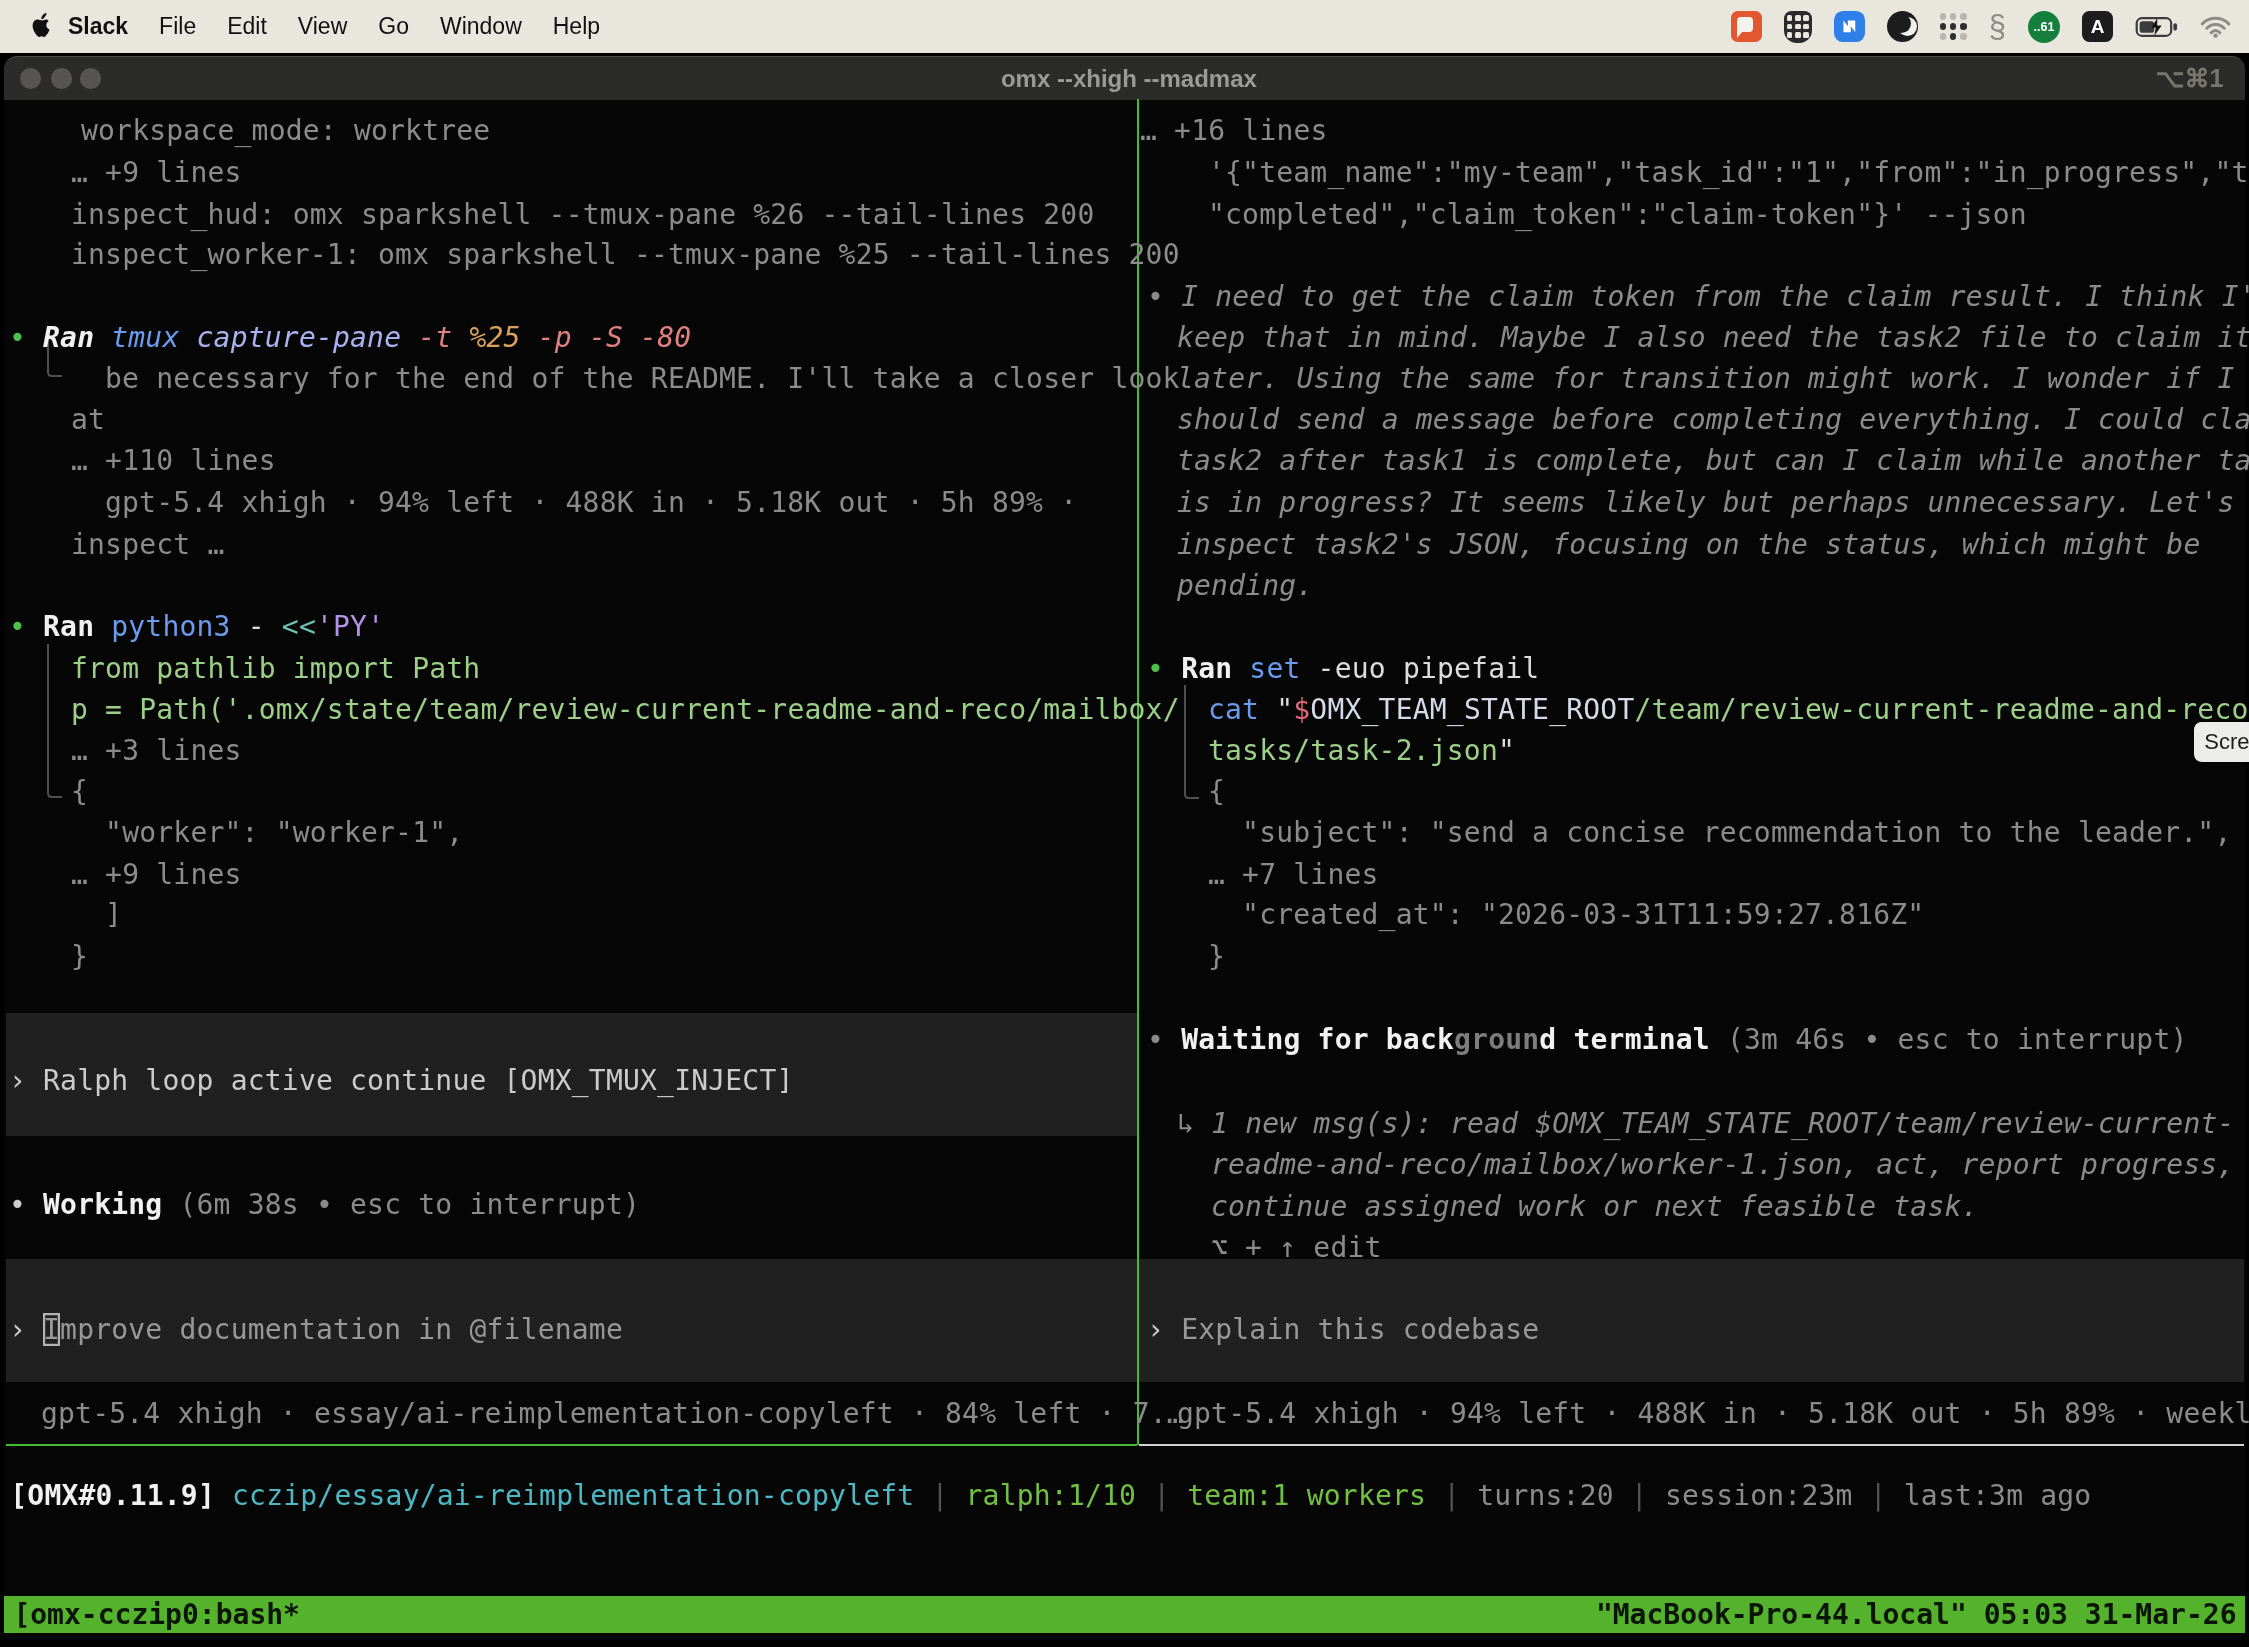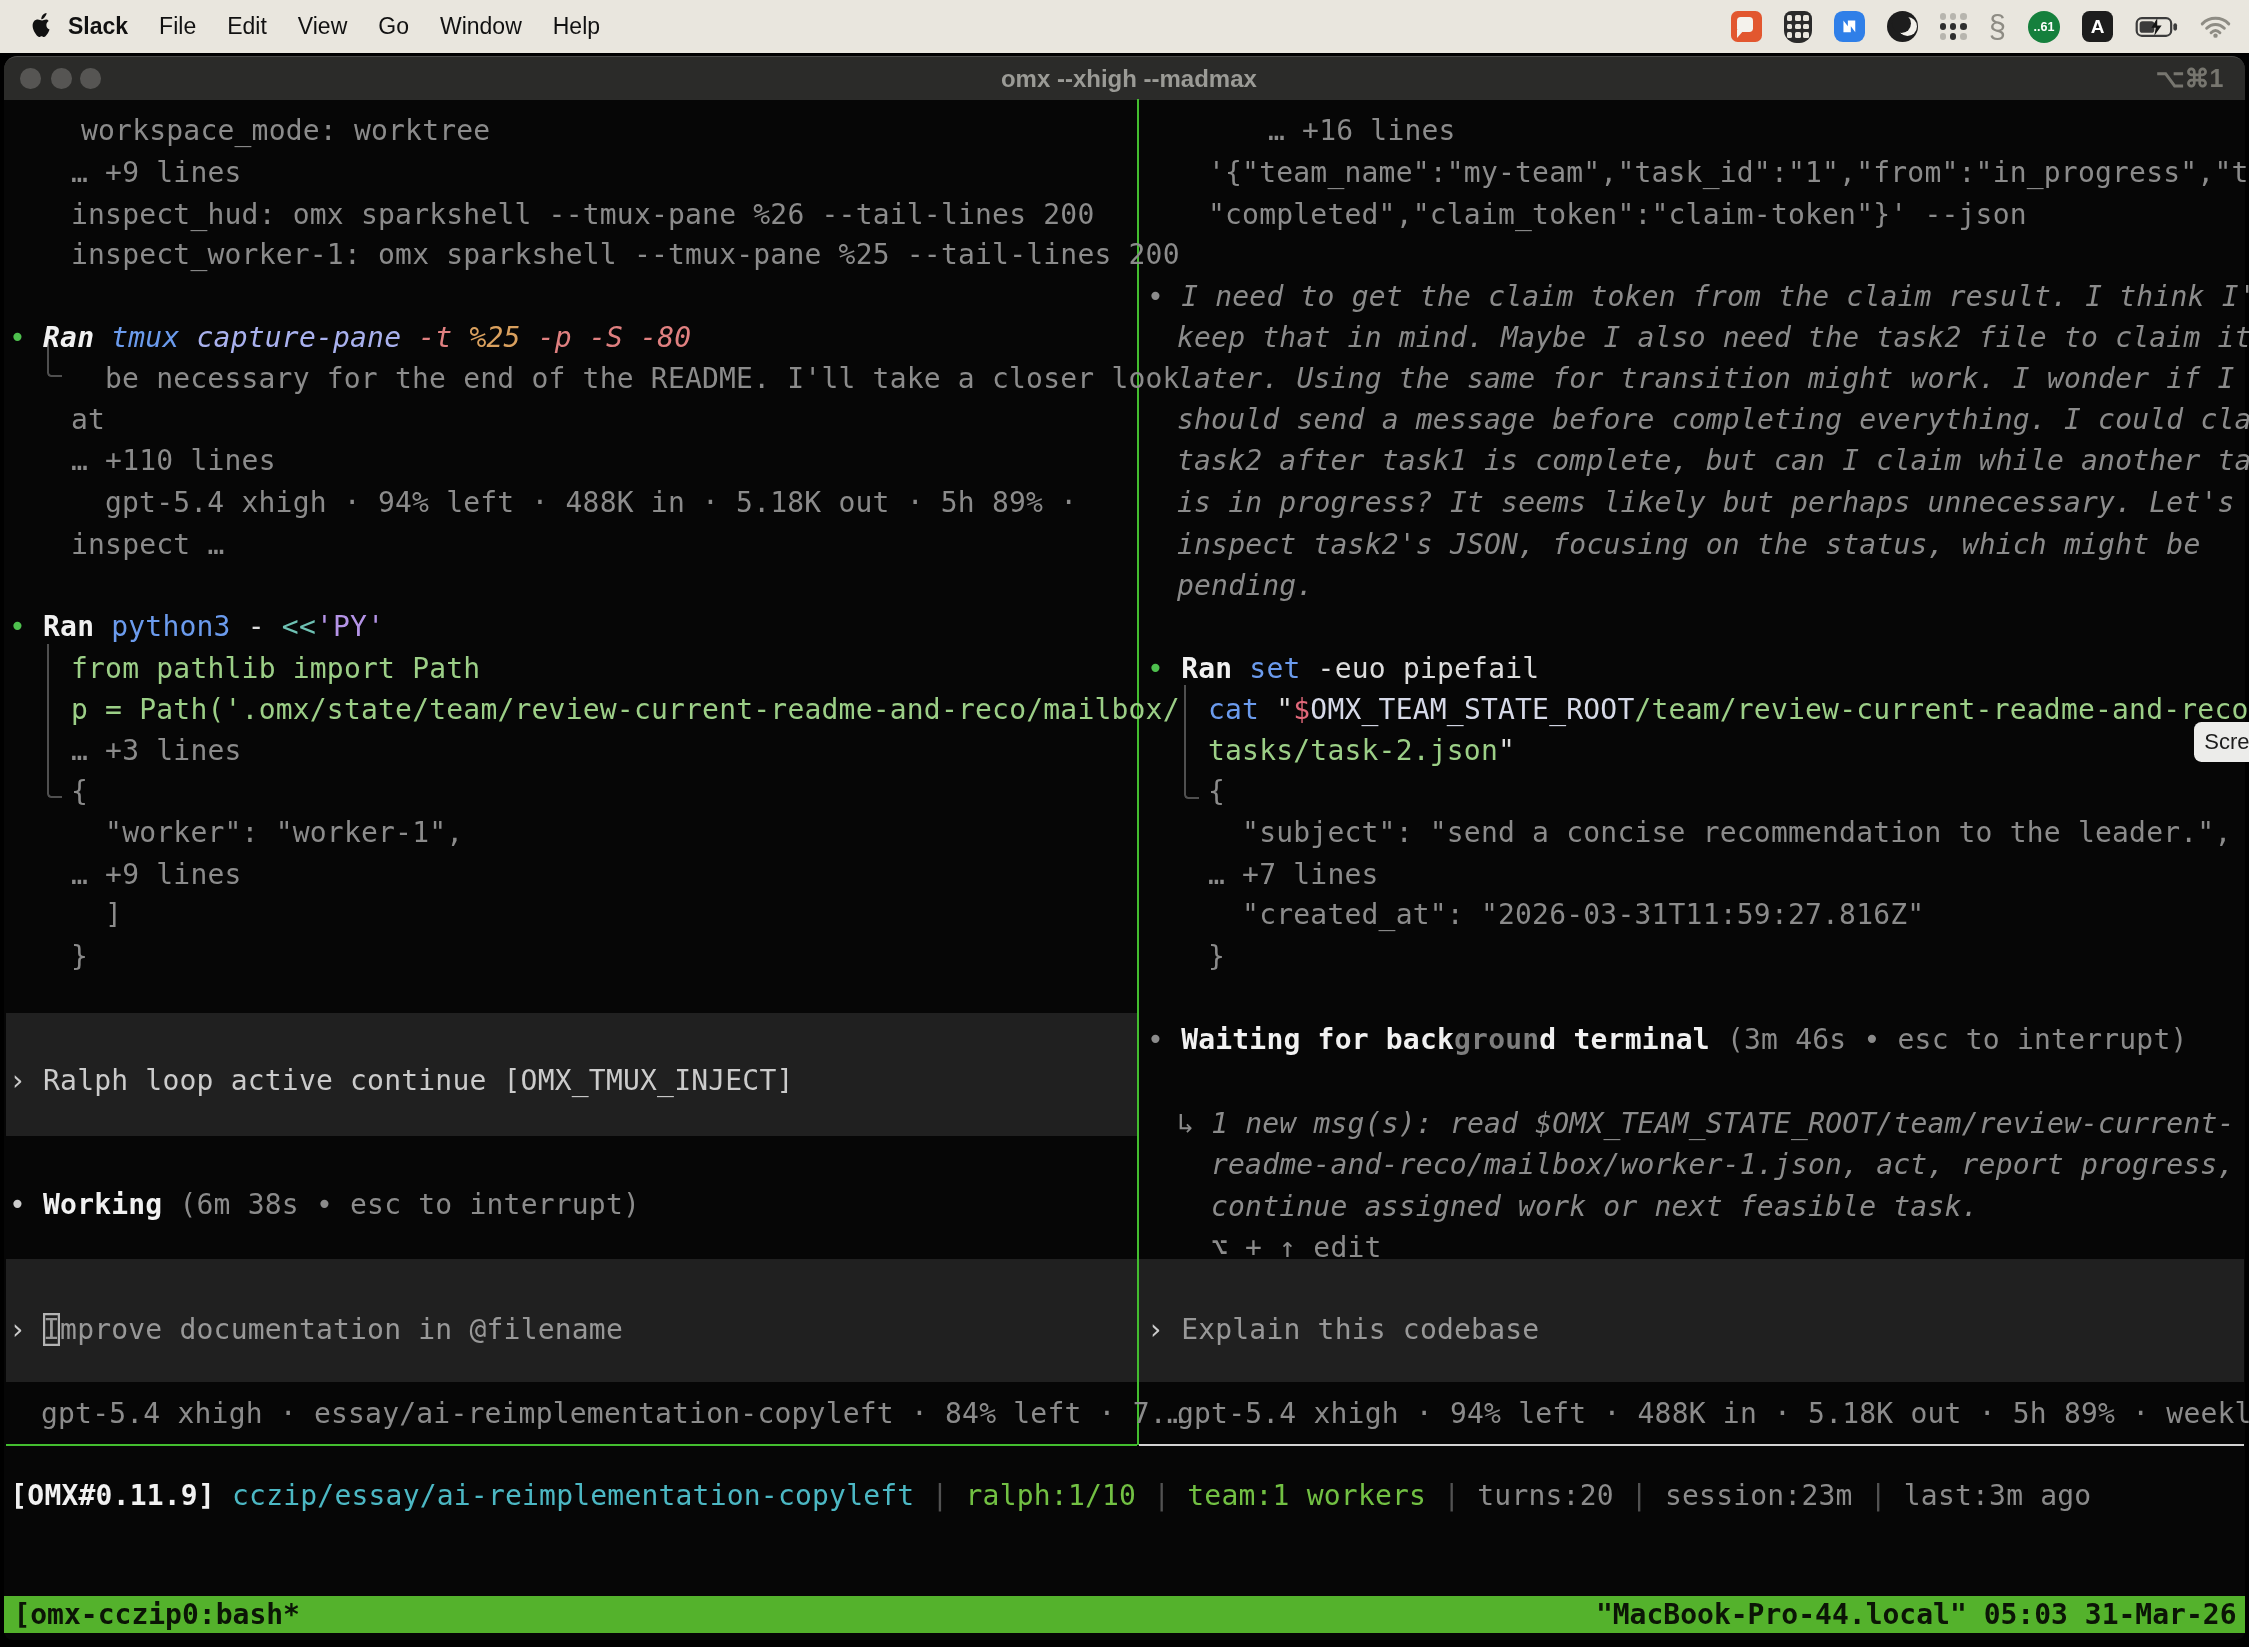--- a/index.html
+++ b/index.html
@@ -221,21 +221,21 @@
     <div class="term-line" style="top: 816px; left: 71px;"><span class="c-dim">  "worker": "worker-1",</span></div>
     <div class="term-line" style="top: 858px; left: 71px;"><span class="c-dim">… +9 lines</span></div>
     <div class="term-line" style="top: 898px; left: 71px;"><span class="c-dim">  ]</span></div>
     <div class="term-line" style="top: 940px; left: 71px;"><span class="c-dim">}</span></div>
     <div class="term-line" style="top: 1064px; left: 8.9px;"><span class="c-bright">› </span><span class="c-bright">Ralph loop active continue [OMX_TMUX_INJECT]</span></div>
     <div class="term-line" style="top: 1188px; left: 8.9px;"><span class="c-bright">• </span><span class="c-boldwhite">Working </span><span class="c-dim">(6m 38s • esc to interrupt)</span></div>
     <div class="term-line" style="top: 1313px; left: 8.9px;"><span class="c-bright">› </span><span class="c-cursor">I</span><span class="c-dim2">mprove documentation in @filename</span></div>
     <div class="term-line" style="top: 1397px; left: 41px;"><span class="c-dim">gpt-5.4 xhigh · essay/ai-reimplementation-copyleft · 84% left · 7.…</span></div>
   </div>
 <div id="right-lines">
-    <div class="term-line" style="top: 114px; left: 1268px;"><span class="c-dim">… +16 lines</span></div>
+    <div class="term-line" style="top: 114px; left: 1140px;"><span class="c-dim">… +16 lines</span></div>
     <div class="term-line" style="top: 156px; left: 1208px;"><span class="c-dim">'{"team_name":"my-team","task_id":"1","from":"in_progress","to":</span></div>
     <div class="term-line" style="top: 198px; left: 1208px;"><span class="c-dim">"completed","claim_token":"claim-token"}' --json</span></div>
     <div class="term-line" style="top: 280px; left: 1147px;"><span class="c-dim">• </span><span class="c-dim it">I need to get the claim token from the claim result. I think I'll</span></div>
     <div class="term-line" style="top: 321px; left: 1177px;"><span class="c-dim it">keep that in mind. Maybe I also need the task2 file to claim it</span></div>
     <div class="term-line" style="top: 362px; left: 1177px;"><span class="c-dim it">later. Using the same for transition might work. I wonder if I</span></div>
     <div class="term-line" style="top: 403px; left: 1177px;"><span class="c-dim it">should send a message before completing everything. I could claim</span></div>
     <div class="term-line" style="top: 444px; left: 1177px;"><span class="c-dim it">task2 after task1 is complete, but can I claim while another task</span></div>
     <div class="term-line" style="top: 486px; left: 1177px;"><span class="c-dim it">is in progress? It seems likely but perhaps unnecessary. Let's</span></div>
     <div class="term-line" style="top: 528px; left: 1177px;"><span class="c-dim it">inspect task2's JSON, focusing on the status, which might be</span></div>
     <div class="term-line" style="top: 569px; left: 1177px;"><span class="c-dim it">pending.</span></div>

